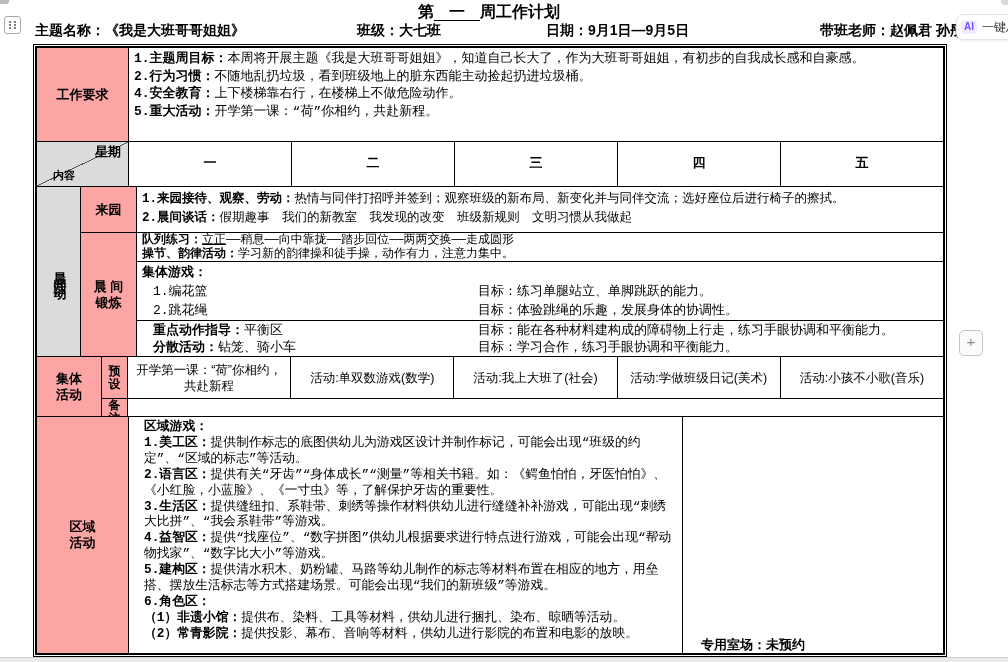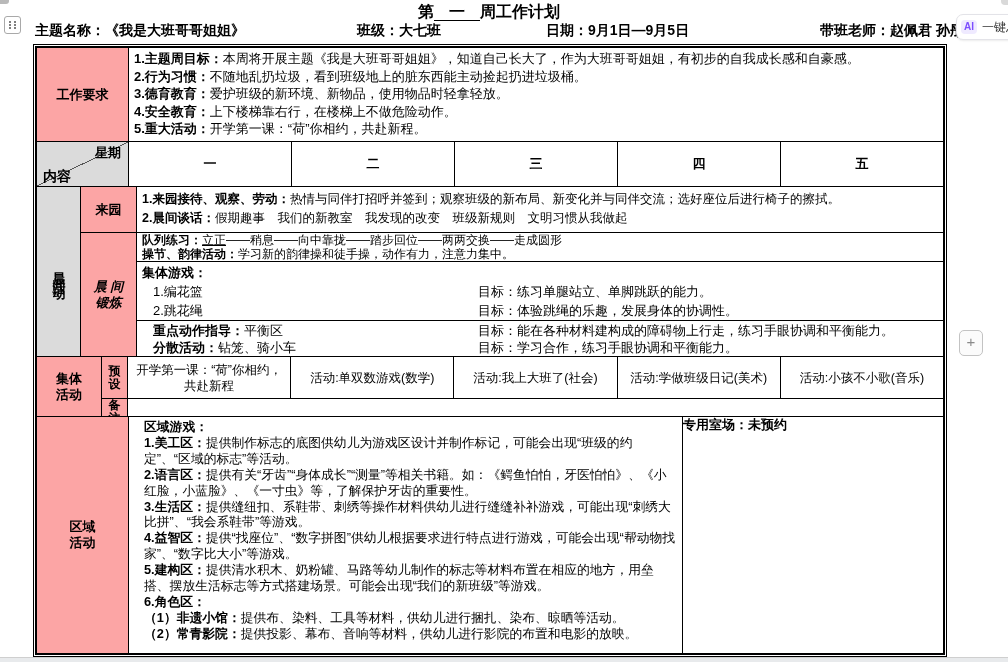--- a/index.html
+++ b/index.html
@@ -29,44 +29,44 @@
   .bottom-strip{position:absolute;left:0;top:657px;width:1008px;height:5px;background:#e8eaec;border-top:1px solid #cfcfcf;}
   
   .tbl{position:absolute;left:35px;top:46px;width:910px;height:609px;background:#fff;
        border:2px solid #000;outline:1px solid #000;outline-offset:1px;
        display:flex;flex-direction:column;box-sizing:border-box;font-size:13px;line-height:16px;}
   .row{display:flex;flex-shrink:0;}
   .row + .row{border-top:1px solid #000;}
   .lbl{background:#fca5a5;display:flex;align-items:center;justify-content:center;
        font-weight:bold;text-align:center;flex-shrink:0;box-sizing:border-box;}
   .pre{white-space:pre-line;}
-  .cell{box-sizing:border-box;}
+  .cell{box-sizing:border-box;font-family:Liberation Mono, monospace;}
   .bl{border-left:1px solid #000;}
   .stack{display:flex;flex-direction:column;box-sizing:border-box;}
   .stack > div + div{border-top:1px solid #000;}
   b{font-weight:bold;}
   
   .r-req{height:93px;}
   .req-lbl{width:91px;}
   .req-body{flex:1;padding:2px 4px 0 5px;line-height:17.6px;font-size:13px;}
   
   .r-days{height:44px;}
   .diag{width:91px;position:relative;background:#dbdbdb;flex-shrink:0;
         background-image:linear-gradient(to bottom right,transparent 49.4%,#555 49.4%,#555 50.6%,transparent 50.6%);}
   .diag .tr{position:absolute;top:3px;right:7px;font-weight:bold;font-size:13px;}
-  .diag .blb{position:absolute;bottom:2px;left:6px;font-weight:bold;font-size:14px;}
+  .diag .blb{position:absolute;bottom:2px;left:16px;font-weight:bold;font-size:11px;}
   .day{flex:1;display:flex;align-items:center;justify-content:center;font-weight:bold;}
   
   .r-morning{height:169px;}
   .m-colA{width:43px;writing-mode:vertical-rl;text-orientation:upright;letter-spacing:5px;
           background:#dbdbdb;font-weight:bold;display:flex;align-items:center;justify-content:center;}
   .m-colB{width:56px;}
   .m-colB .lbl{width:100%;}
   .lab-arrival{height:45px;}
-  .lab-exercise{flex:1;font-style:italic;}
+  .lab-exercise{flex:1;}
   .m-content{flex:1;}
   .mc-arrival{height:45px;padding:3px 4px 0 5px;font-size:12.5px;line-height:19px;}
   .mc-drill{height:29px;padding:1px 4px 0 5px;font-size:12px;line-height:13.5px;}
   .mc-games{height:59px;padding:1px 4px 0 5px;line-height:19px;}
   .mc-focus{flex:1;padding:1px 21px 0 5px;line-height:17px;}
   .pair{display:flex;}
   .pair .left{width:325px;flex-shrink:0;margin-left:11px;}
   .pair .right{flex:1;}
   .uline{text-decoration:underline;}
   
@@ -79,22 +79,22 @@
   .g-content{flex:1;}
   .g-preset-row{height:41px;display:flex;}
   .g-preset-row > div{flex:1;display:flex;align-items:center;justify-content:center;
       text-align:center;font-size:12.5px;line-height:16px;padding:0 4px;box-sizing:border-box;}
   .g-preset-row > div + div{border-left:1px solid #000;}
   .g-remark-row{flex:1;}
   
   .r-region{flex:1;}
   .reg-lbl{width:91px;}
   .reg-body{width:554px;padding:2px 4px 0 15px;font-size:12.8px;line-height:15.9px;box-sizing:border-box;}
-  .reg-special{flex:1;border-left:1px solid #000;display:flex;align-items:flex-start;
-      padding-left:0;font-weight:bold;box-sizing:border-box;}
+  .reg-special{flex:1;border-left:1px solid #000;display:flex;align-items:flex-end;
+      padding-left:18px;font-weight:bold;box-sizing:border-box;}
 </style>
 </head>
 <body>
 
 <div class="page">
 
   <div class="corner-mark"></div>
   <div class="corner-chip"></div>
 
   <div class="doc-title">
@@ -125,21 +125,20 @@
       </span>
   </div>
 
   <div class="tbl">
 
     <div class="row r-req">
       <div class="lbl req-lbl">工作要求</div>
       <div class="cell req-body bl">
         <div><b>1.主题周目标：</b><span>本周将开展主题《我是大班哥哥姐姐》，知道自己长大了，作为大班哥哥姐姐，有初步的自我成长感和自豪感。</span></div>
         <div><b>2.行为习惯：</b><span>不随地乱扔垃圾，看到班级地上的脏东西能主动捡起扔进垃圾桶。</span></div>
-        <div><b>3.德育教育：</b><span>爱护班级的新环境、新物品，使用物品时轻拿轻放。</span></div>
         <div><b>4.安全教育：</b><span>上下楼梯靠右行，在楼梯上不做危险动作。</span></div>
         <div><b>5.重大活动：</b><span>开学第一课：“荷”你相约，共赴新程。</span></div>
       </div>
     </div>
 
     <div class="row r-days">
       <div class="diag cell">
         <span class="tr">星期</span>
         <span class="blb">内容</span>
       </div>

